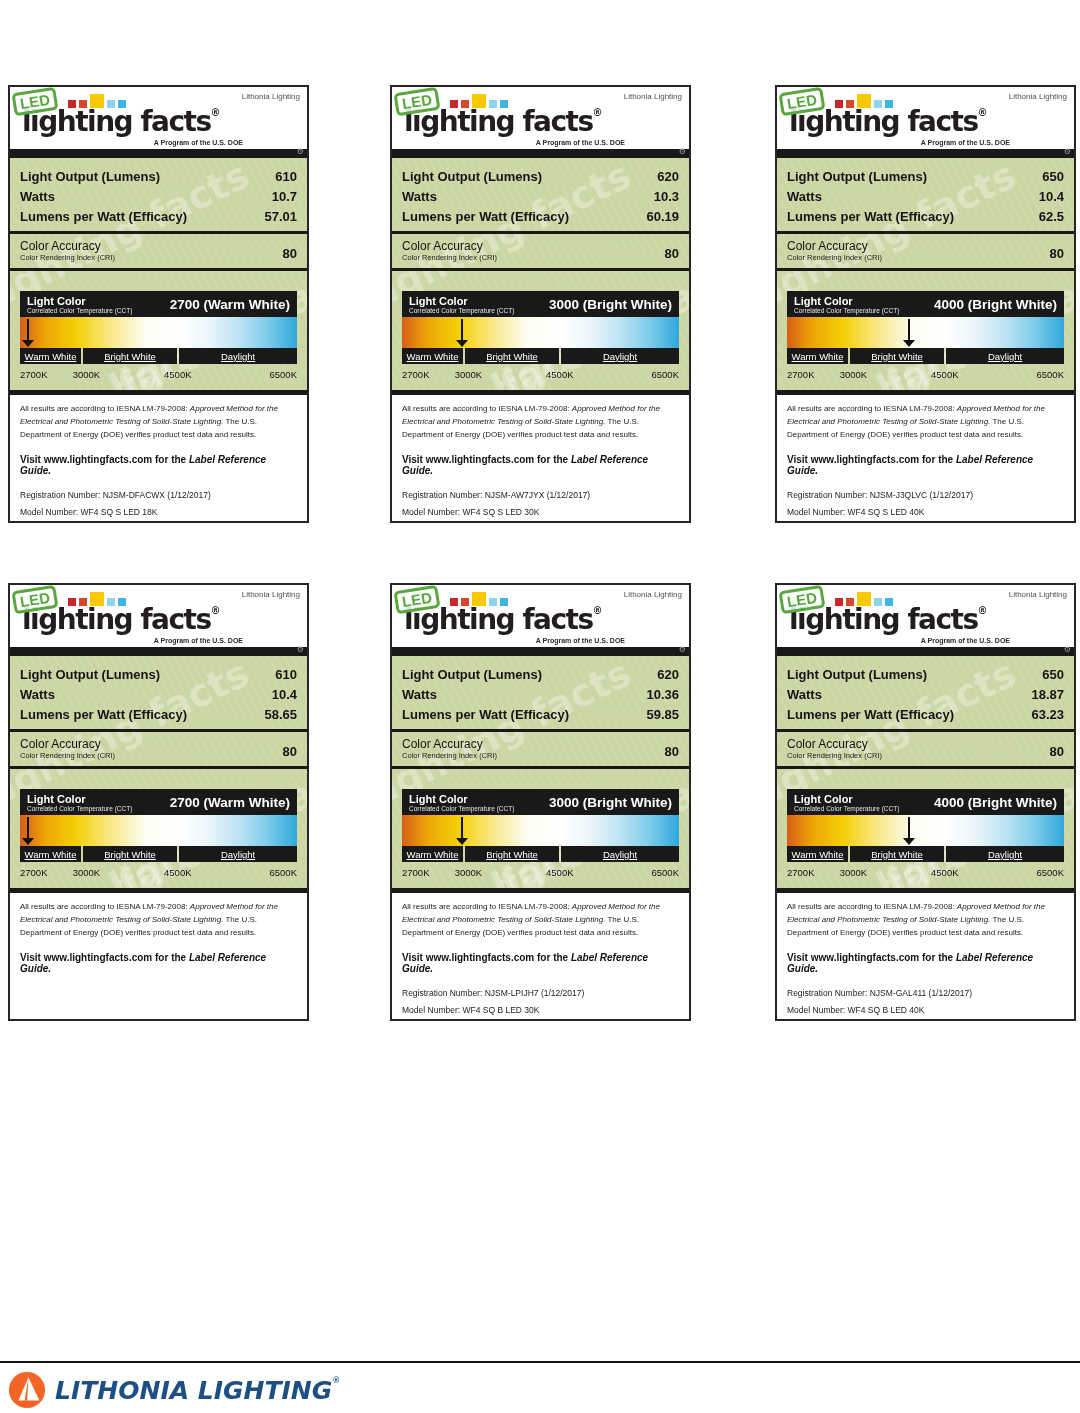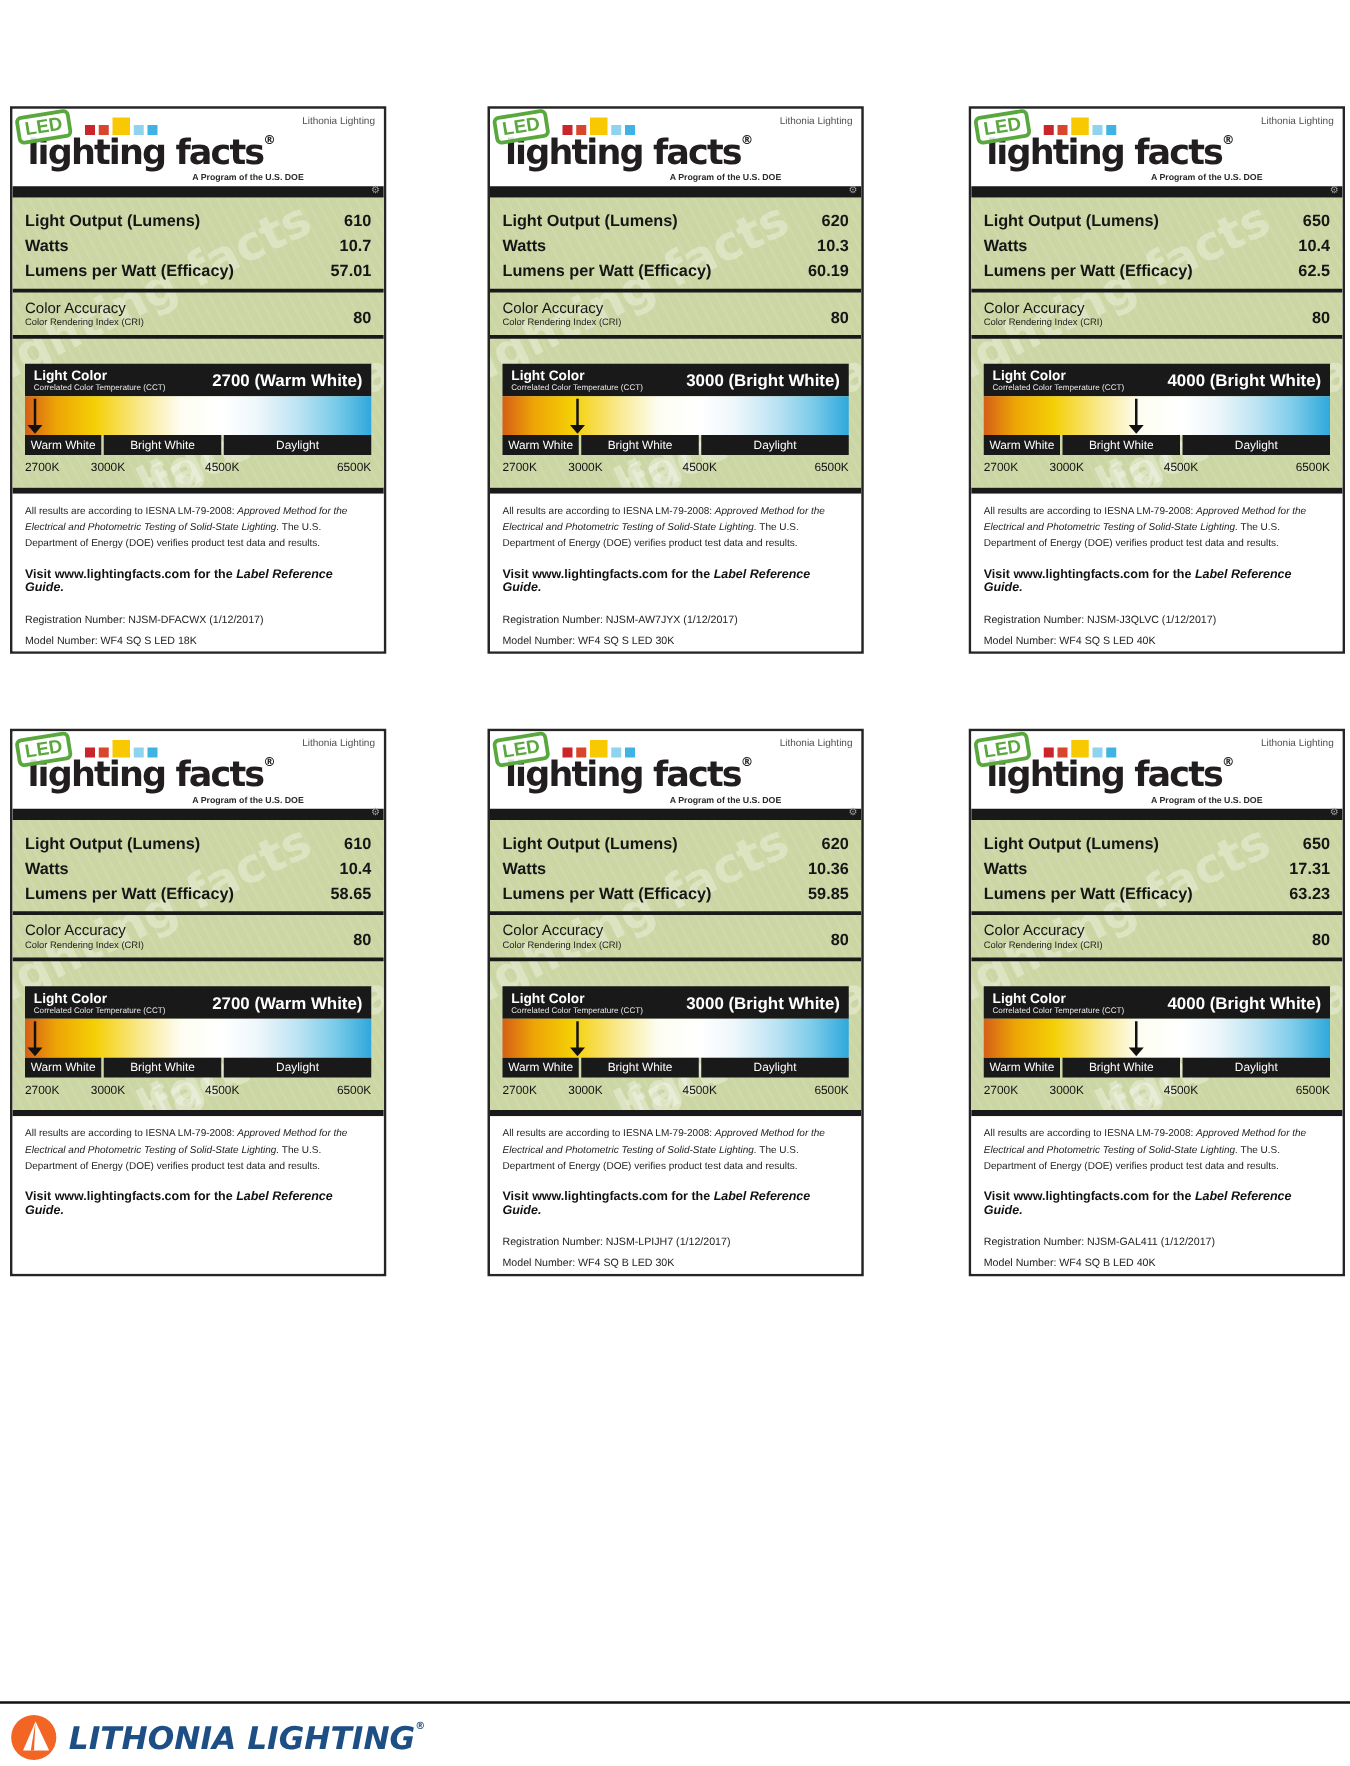--- a/index.html
+++ b/index.html
@@ -55,21 +55,21 @@
   .lc-sub{font-size:6.5px;color:#e8e8e8;font-weight:normal;}
   .lc-val{font-weight:bold;font-size:13.5px;white-space:nowrap;margin-left:28px;}
   .gradient{position:relative;height:31px;
             background:linear-gradient(90deg,#d55f17 0%,#eda406 9%,#f4cf05 20%,#f9e88a 33%,#fdfdf2 45%,
                        #ffffff 57%,#eef7fb 67%,#bce3f3 79%,#7fcdea 89%,#2fa8dc 100%);}
   .cct-arrow{position:absolute;top:2px;bottom:1px;width:12px;margin-left:-6px;}
   .arrow-stem{position:absolute;left:5px;top:0;bottom:6px;width:2px;background:#111;}
   .arrow-tip{position:absolute;left:0;bottom:0;width:0;height:0;
              border-left:6px solid transparent;border-right:6px solid transparent;border-top:7px solid #111;}
   .band{display:flex;height:16px;}
-  .seg{background:#191919;color:#fff;font-size:9.5px;display:flex;align-items:center;justify-content:center;}
+  .seg{background:#191919;color:#fff;font-size:9.5px;display:flex;align-items:center;justify-content:center;text-decoration:underline;}
   .seg1{width:22%;margin-right:2px;} .seg2{width:34%;margin-right:2px;} .seg3{flex:1;}
   .ticks{position:relative;height:18px;font-size:9.5px;color:#111;}
   .ticks span{position:absolute;top:5px;}
   .t0{left:0;} .t1{left:19%;text-align:right;} .t2{left:52%;} .t3{right:0;}
 
   .thickbar{flex:none;height:5px;background:#191919;}
 
   
   .lf-footer{flex:1;background:#fff;padding:8px 10px;box-sizing:border-box;color:#1c1c1c;}
   .fine{font-size:8px;line-height:1.6;}
@@ -609,21 +609,21 @@
         <span class="w4">lighting facts</span>
       </div>
 
       <div class="metrics">
         <div class="mrow">
           <span>Light Output (Lumens)</span>
           <span>650</span>
         </div>
         <div class="mrow">
           <span>Watts</span>
-          <span>17.31</span>
+          <span>18.87</span>
         </div>
         <div class="mrow">
           <span>Lumens per Watt (Efficacy)</span>
           <span>63.23</span>
         </div>
       </div>
 
       <div class="hdiv"></div>
 
       <div class="accuracy">

